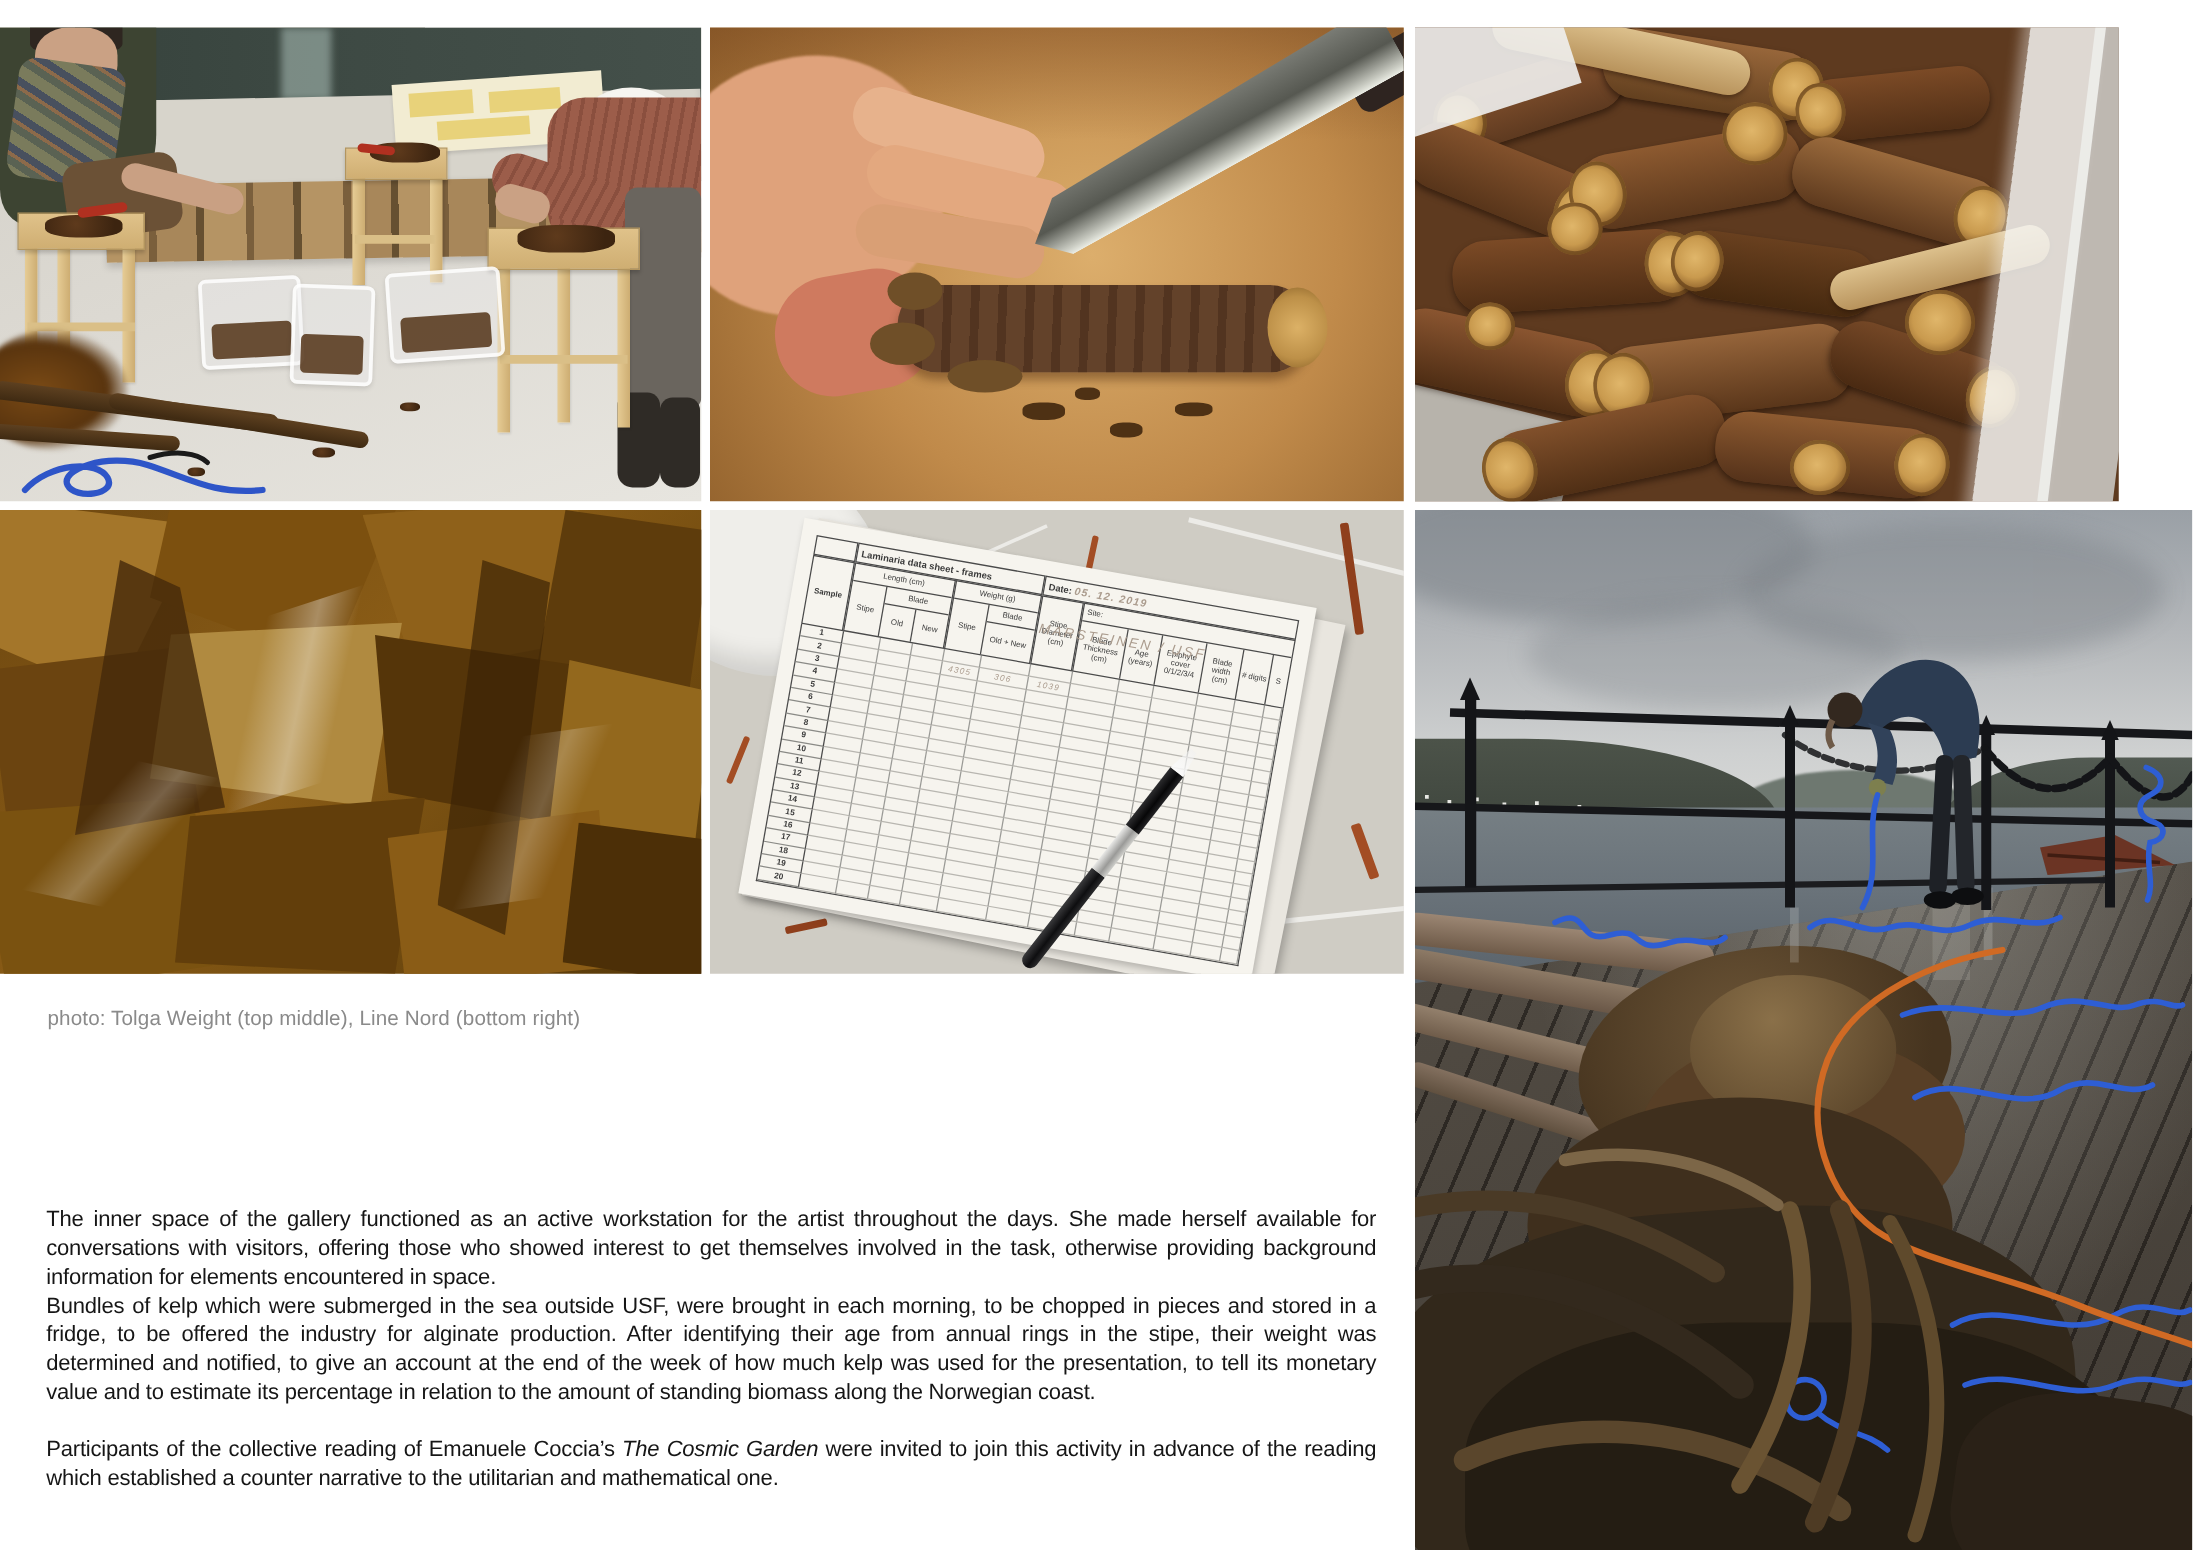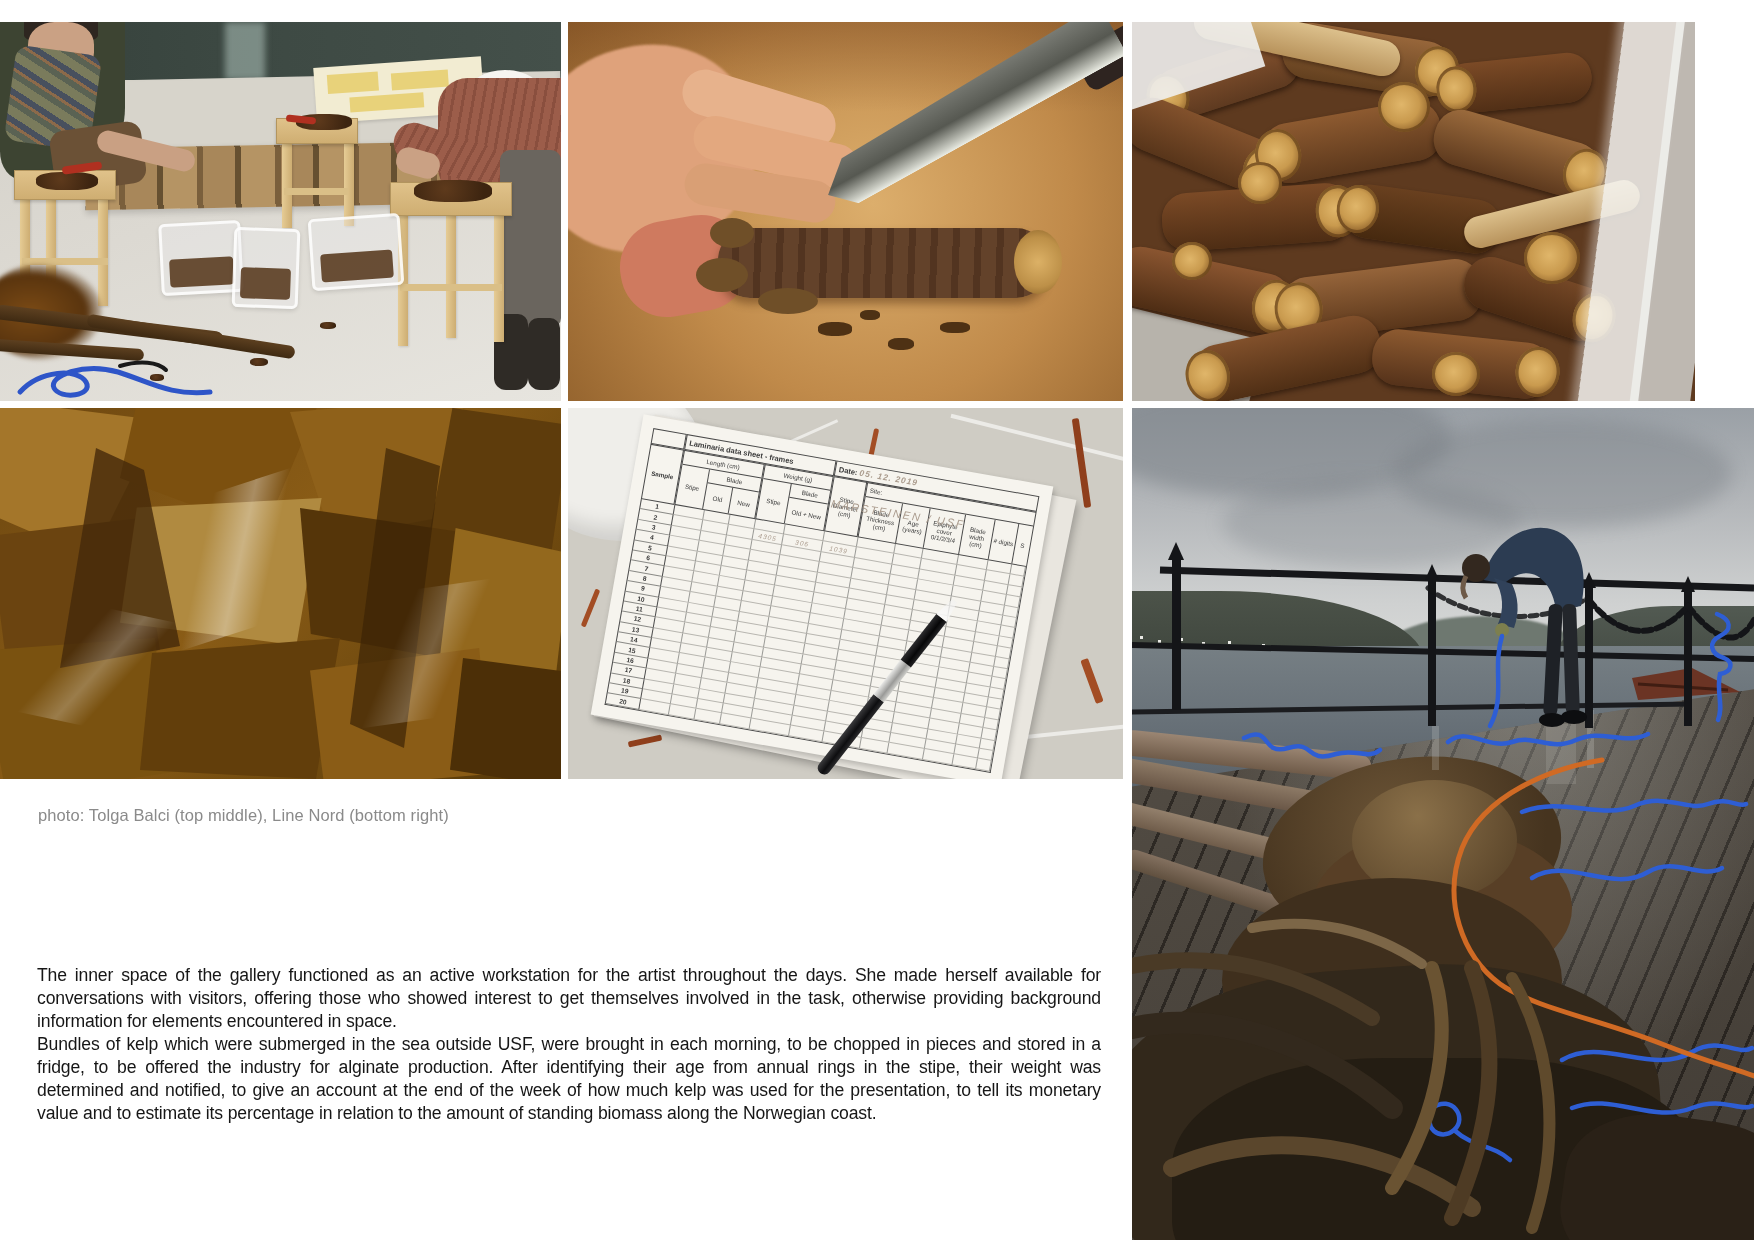--- a/index.html
+++ b/index.html
@@ -783,20 +783,21 @@
         <path d="M0 620 C 90 600, 190 640, 260 700" stroke="#33291d" stroke-width="22"></path>
         <path d="M40 760 C 140 716, 260 740, 340 800" stroke="#5a462c" stroke-width="18"></path>
         <path d="M300 560 C 320 620, 310 700, 260 780" stroke="#6a5332" stroke-width="14"></path>
         <path d="M340 560 C 370 640, 360 720, 320 810" stroke="#4e3b24" stroke-width="16"></path>
         <path d="M380 570 C 420 640, 430 730, 400 820" stroke="#5f4a2c" stroke-width="12"></path>
         <path d="M120 520 C 180 508, 240 522, 290 556" stroke="#7c6647" stroke-width="10"></path>
       </g>
     </svg>
   </div>
 
-  <div class="caption">photo: Tolga Balci (top middle), Line Nord (bottom right)</div>
+  <div class="caption">photo: Tolga Weight (top middle), Line Nord (bottom right)</div>
 
   <div class="bodytext">
     <p>The inner space of the gallery functioned as an active workstation for the artist throughout the days. She made herself available for conversations with visitors, offering those who showed interest to get themselves involved in the task, otherwise providing background information for elements encountered in space.</p>
     <p>Bundles of kelp which were submerged in the sea outside USF, were brought in each morning, to be chopped in pieces and stored in a fridge, to be offered the industry for alginate production. After identifying their age from annual rings in the stipe, their weight was determined and notified, to give an account at the end of the week of how much kelp was used for the presentation, to tell its monetary value and to estimate its percentage in relation to the amount of standing biomass along the Norwegian coast.</p>
+    <p class="gap"><span>Participants of the collective reading of Emanuele Coccia’s </span><i>The Cosmic Garden</i><span> were invited to join this activity in advance of the reading which established a counter narrative to the utilitarian and mathematical one.</span></p>
   </div>
 
 </div>
 
 </body></html>

